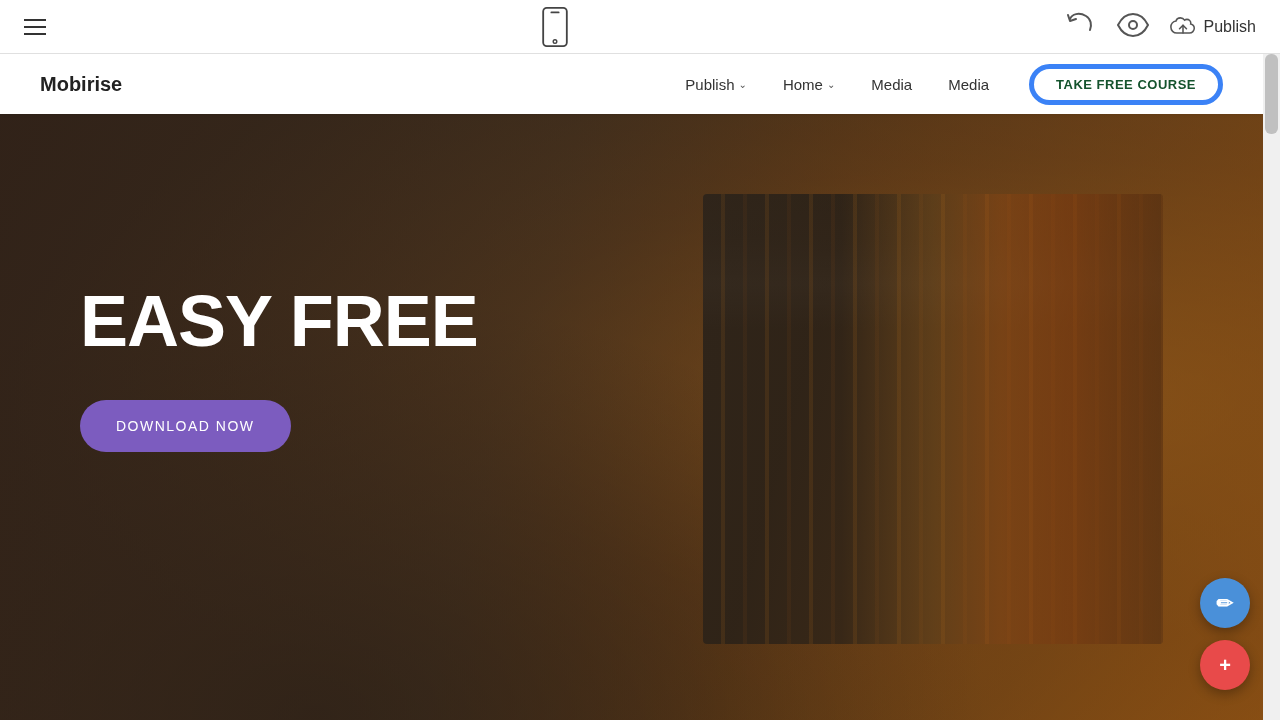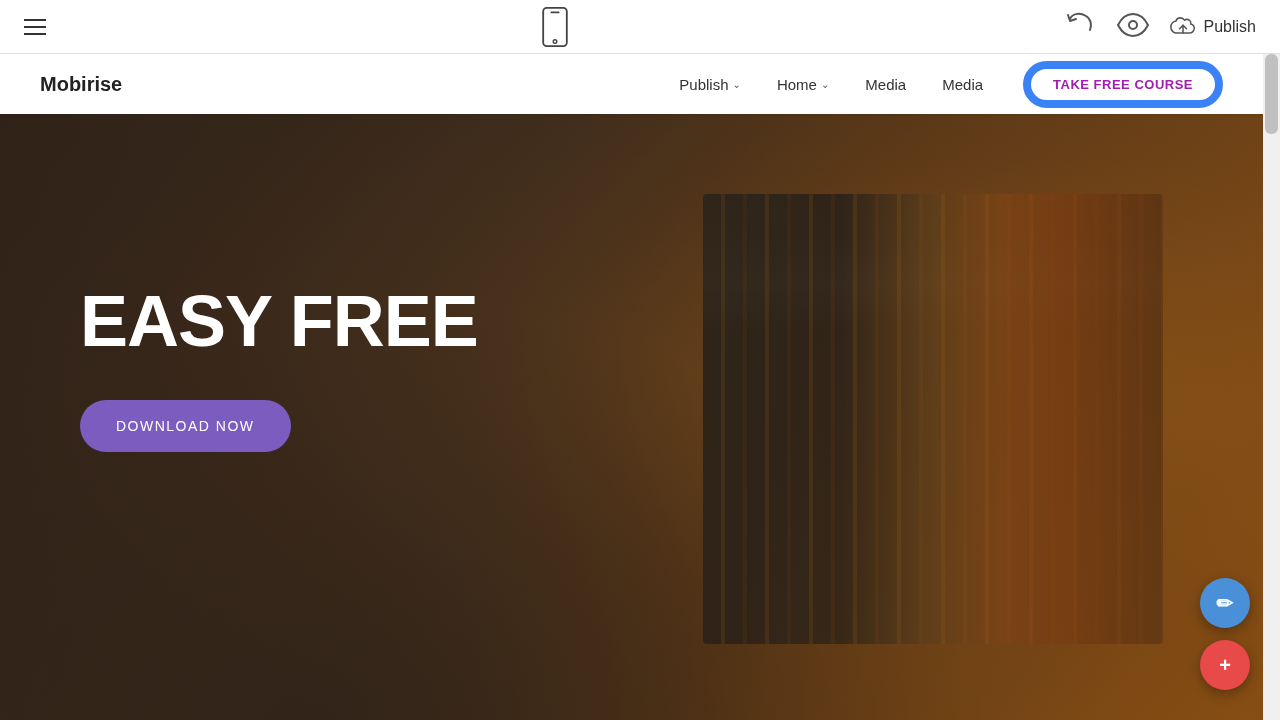--- a/index.html
+++ b/index.html
@@ -65,26 +65,26 @@
       display: flex; align-items: center; gap: 36px; margin-right: 40px;
     }
     .nav-link {
       font-size: 15px; color: #333; cursor: pointer; display: flex; align-items: center; gap: 4px;
       text-decoration: none;
     }
     .chevron {
       font-size: 10px; color: #555;
     }
     .nav-cta {
-      border: 8px solid #3b82f6;
+      border: 5px solid #3b82f6;
       border-radius: 30px;
       padding: 8px 22px;
       font-size: 13px;
       font-weight: 700;
-      color: #a21caf;
+      color: #14532d;
       letter-spacing: 0.5px;
       cursor: pointer;
       background: transparent;
     }
 
     
     .hero {
       position: absolute;
       top: 114px; left: 0;
       width: 1263px;

